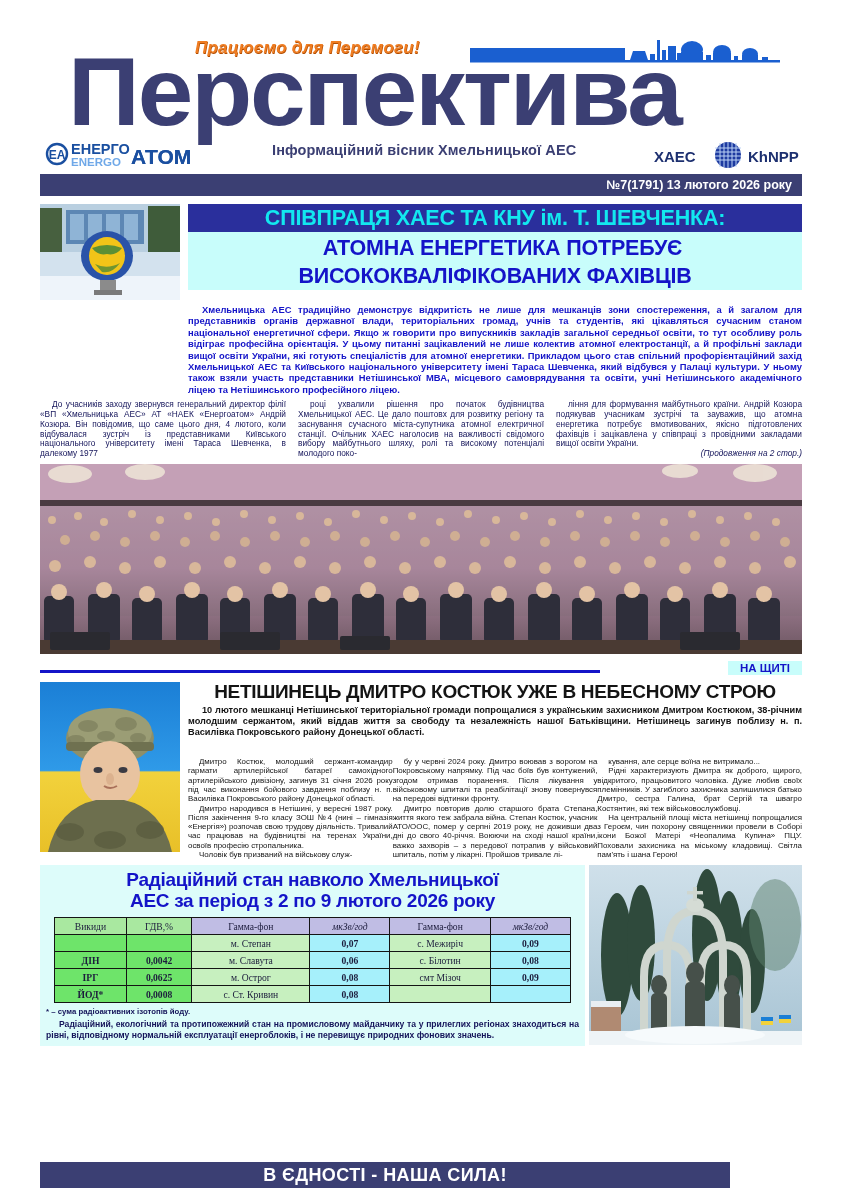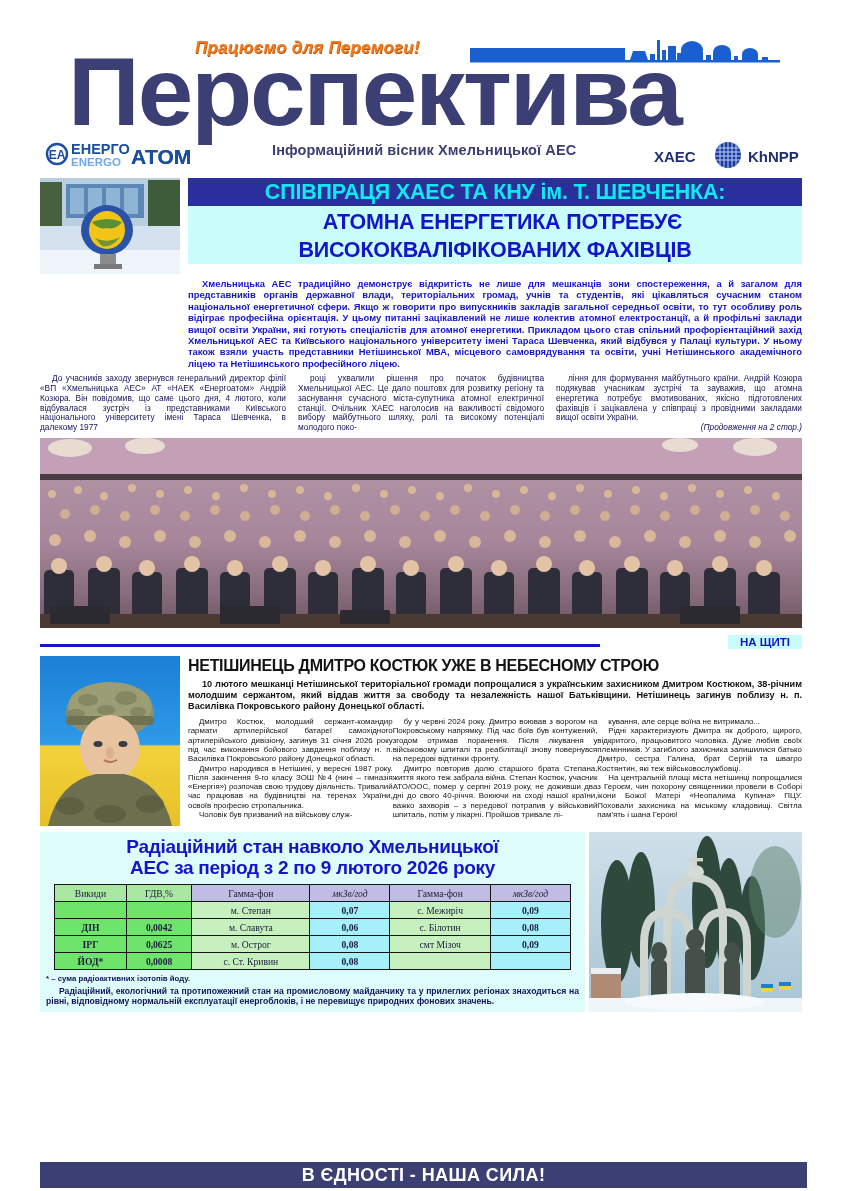--- a/index.html
+++ b/index.html
@@ -89,31 +89,31 @@
     position:absolute; left:0; top:9px; width:560px; height:3px; background:#1414c8;
   }
   .shchit {
     position:absolute; right:0; top:0; background:#c8fdfb; color:#1414c8;
     font-weight:bold; font-size:11.5px; padding:1px 12px 1px;
   }
   .story2 { display:flex; gap:8px; margin-top:3px; }
   .photo-soldier { width:140px; height:170px; }
   .story2-main { flex:1; }
   .hl-kostiuk {
-    font-size:16px; font-weight:bold; color:#141414; 
+    font-size:19px; font-weight:bold; color:#141414; text-align:center;
     letter-spacing:-.3px; white-space:nowrap; line-height:20px;
   }
   .lede2 {
     font-size:9.2px; line-height:11px; font-weight:bold; color:#141414;
     text-align:justify; margin-top:3px;
   }
   .lede2 p { margin:0; text-indent:14px; }
 
   .cols3b {
-    display:flex; margin-top:5px;
+    display:flex; margin-top:19px;
     font-size:7.9px; line-height:9.3px; color:#141414; text-align:justify;
   }
   .cols3b .col { flex:1; }
   .cols3b p { margin:0; text-indent:11px; }
 
   
   .radblock { position:relative; margin-top:6px; height:200px; }
   .radpanel {
     position:absolute; left:0; top:0; width:545px; background:#ddfcfa;
     padding:4px 6px 6px;
@@ -138,21 +138,21 @@
   .footnote { font-size:7.8px; color:#14145a; margin-top:4px; font-weight:bold; }
   .radnote {
     font-size:8.6px; line-height:10.2px; color:#14145a; font-weight:bold;
     text-align:justify; margin-top:3px;
   }
   .radnote p { margin:0; text-indent:13px; }
   .photo-monument { position:absolute; right:0; top:0; width:213px; height:180px; }
 
   
   .bottombar {
-    position:absolute; left:40px; bottom:33px; width:767px; height:26px;
+    position:absolute; left:40px; bottom:33px; width:690px; height:26px;
     background:#3b3f73; color:#fff; font-weight:bold; font-size:18px;
     display:flex; align-items:center; justify-content:center; letter-spacing:.4px;
   }
 </style>
 </head>
 <body>
 
 <div class="page">
 
   <div class="masthead">
@@ -203,20 +203,23 @@
         <line x1="66" y1="5" x2="66" y2="29"></line>
           <line x1="70" y1="5" x2="70" y2="29"></line>
         <line x1="74" y1="4" x2="74" y2="30"></line>
           <line x1="78" y1="5" x2="78" y2="29"></line>
         <line x1="82" y1="5" x2="82" y2="29"></line>
       </g>
       <text x="94" y="24" font-family="Liberation Sans, sans-serif" font-size="15" font-weight="bold" fill="#1d3070">KhNPP</text>
     </svg>
   </div>
 
+  <div class="issuebar">
+    <span>№7(1791) 13 лютого 2026 року</span>
+  </div>
 
   <div class="lead">
 
     <div class="lead-top">
       <svg class="photo photo-plant" viewBox="0 0 140 96" preserveAspectRatio="none">
         <rect width="140" height="96" fill="#d6e4ef"></rect>
         <rect x="0" y="0" width="140" height="48" fill="#b9cfe0"></rect>
         <rect x="26" y="6" width="78" height="34" fill="#5d87b4"></rect>
         <rect x="30" y="10" width="14" height="26" fill="#8fb4d6"></rect>
         <rect x="48" y="10" width="14" height="26" fill="#8fb4d6"></rect>

